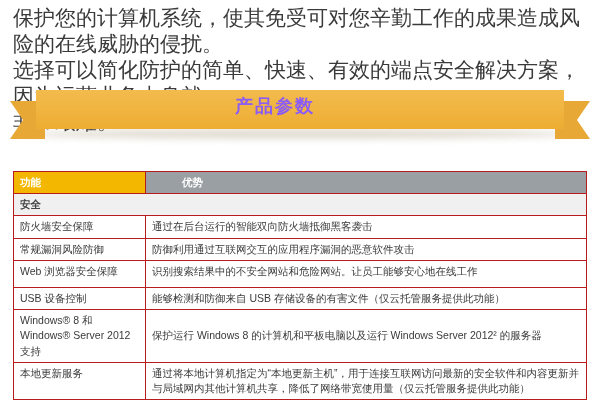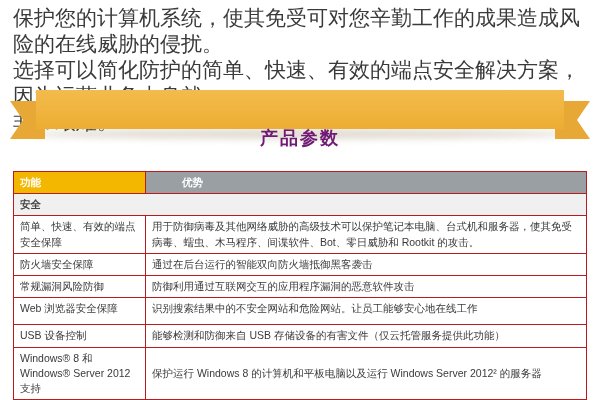--- a/index.html
+++ b/index.html
@@ -38,27 +38,25 @@
     font-size: 13.5px;
     color: #2b2b2b;
     letter-spacing: 0.2px;
     white-space: nowrap;
   }
   .ribbon-title-zh {
     position: absolute;
     left: 235px;
     top: 9px;
     width: 130px;
-    text-align: center;
     font-size: 18px;
     font-weight: bold;
     letter-spacing: 2px;
-    color: #701a75;
+    color: #8b5cf6;
     white-space: nowrap;
-    margin-top: 32px;
   }
   
   .spec-table {
     position: absolute;
     left: 13px;
     top: 171px;
     width: 574px;
     border-collapse: collapse;
     table-layout: fixed;
     font-size: 10.5px;
@@ -132,24 +130,20 @@
       <tr>
         <th class="h-feature">功能</th>
         <th class="h-benefit">优势</th>
       </tr>
     </thead>
     <tbody>
       <tr class="section-row">
         <td colspan="2">安全</td>
       </tr>
       <tr>
-        <td>简单、快速、有效的端点安全保障</td>
-        <td>用于防御病毒及其他网络威胁的高级技术可以保护笔记本电脑、台式机和服务器，使其免受病毒、蠕虫、木马程序、间谍软件、Bot、零日威胁和 Rootkit 的攻击。</td>
-      </tr>
-      <tr>
         <td>防火墙安全保障</td>
         <td>通过在后台运行的智能双向防火墙抵御黑客袭击</td>
       </tr>
       <tr>
         <td>常规漏洞风险防御</td>
         <td>防御利用通过互联网交互的应用程序漏洞的恶意软件攻击</td>
       </tr>
       <tr class="spacer-row">
         <td>Web 浏览器安全保障</td>
         <td>识别搜索结果中的不安全网站和危险网站。让员工能够安心地在线工作</td>

